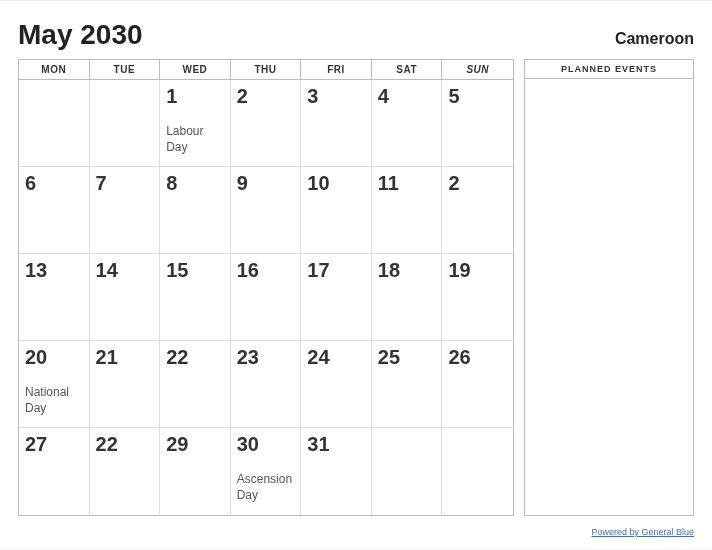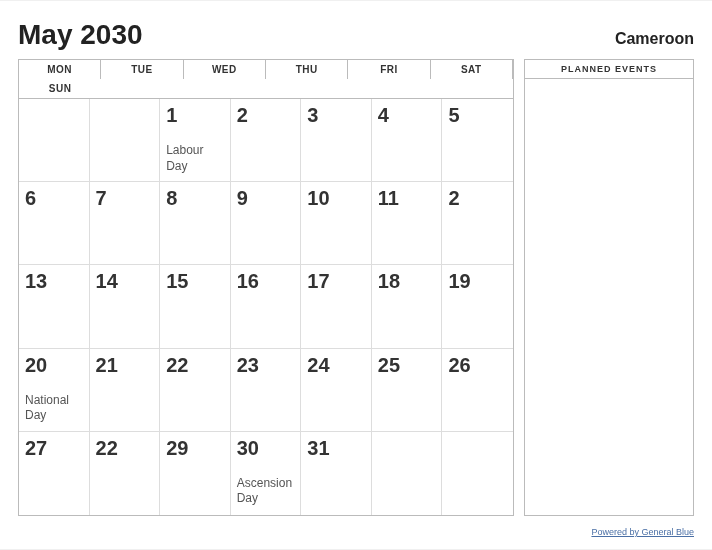--- a/index.html
+++ b/index.html
@@ -43,34 +43,34 @@
       gap: 10px;
     }
     .calendar-section {
       flex: 1;
       display: flex;
       flex-direction: column;
       border: 1px solid #bbb;
     }
     .day-headers {
       display: grid;
-      grid-template-columns: repeat(6, 1fr);
+      grid-template-columns: repeat(7, 1fr);
       background: #fff;
       border-bottom: 1px solid #bbb;
     }
     .day-header {
       text-align: center;
       font-size: 10px;
       font-weight: bold;
       padding: 4px 2px;
       border-right: 1px solid #bbb;
       color: #333;
       letter-spacing: 0.5px;
     }
-    .day-header:last-child { border-right: none; }
+    .day-header:last-child { border-right: none; font-style: italic; }
     .calendar-grid {
       display: grid;
       grid-template-columns: repeat(7, 1fr);
       grid-template-rows: repeat(5, 1fr);
       flex: 1;
     }
     .day-cell {
       border-right: 1px solid #ddd;
       border-bottom: 1px solid #ddd;
       padding: 4px 6px;

